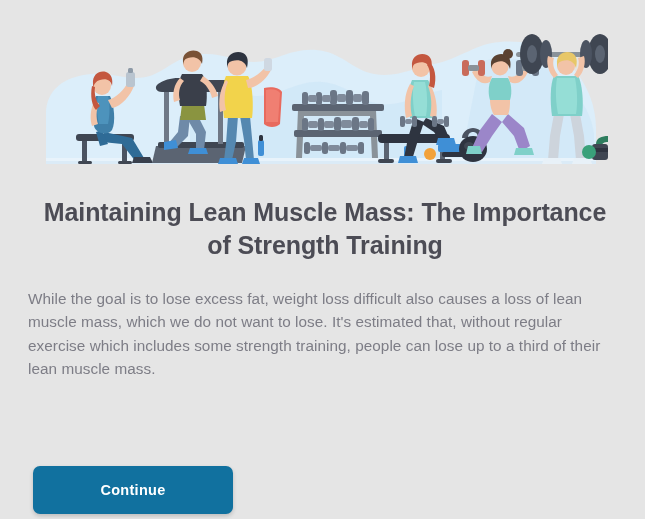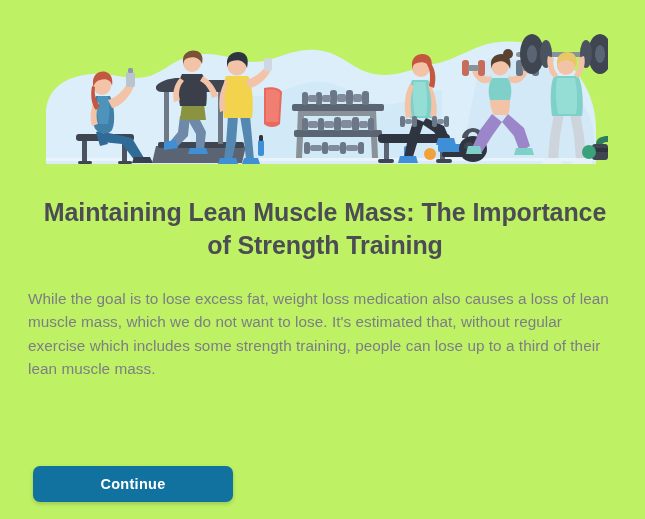--- a/index.html
+++ b/index.html
@@ -12,21 +12,21 @@
     height: 519px;
     overflow: hidden;
     font-family: "Liberation Sans", sans-serif;
     -webkit-font-smoothing: antialiased;
   }
 
   .page {
     position: relative;
     width: 645px;
     height: 519px;
-    background: #bef264;
+    background: #e5e5e5;
   }
 
   
   .hero {
     position: absolute;
     left: 40px;
     top: 18px;
     width: 568px;
     height: 152px;
   }
@@ -69,21 +69,21 @@
   .btn-row {
     position: absolute;
     left: 33px;
     top: 466px;
   }
   .continue-btn {
     display: inline-flex;
     align-items: center;
     justify-content: center;
     width: 200px;
-    height: 36px;
+    height: 48px;
     border: none;
     border-radius: 7px;
     background: #11719f;
     color: #ffffff;
     font-family: "Liberation Sans", sans-serif;
     font-size: 14.5px;
     font-weight: 700;
     letter-spacing: 0.3px;
     cursor: pointer;
     box-shadow: 0 2px 4px rgba(0,0,0,0.18);
@@ -356,21 +356,21 @@
         <rect x="552" y="130" width="16" height="4" fill="#2e3440"></rect>
         <circle cx="549" cy="134" r="7" fill="#3aa17a"></circle>
       </g>
 
     </svg>
   </div>
 
   <div class="content">
     <h1 class="title">Maintaining Lean Muscle Mass: The Importance of Strength Training</h1>
 
-    <p class="para first">While the goal is to lose excess fat, weight loss medication also causes a loss of lean muscle mass, which we do not want to lose. It's estimated that, without regular exercise which includes some strength training, people can lose up to a third of their lean muscle mass.</p>
+    <p class="para first">While the goal is to lose excess fat, weight loss difficult also causes a loss of lean muscle mass, which we do not want to lose. It's estimated that, without regular exercise which includes some strength training, people can lose up to a third of their lean muscle mass.</p>
 
   </div>
 
   <div class="btn-row">
     <button class="continue-btn">Continue</button>
   </div>
 
 </div>
 
 </body></html>

